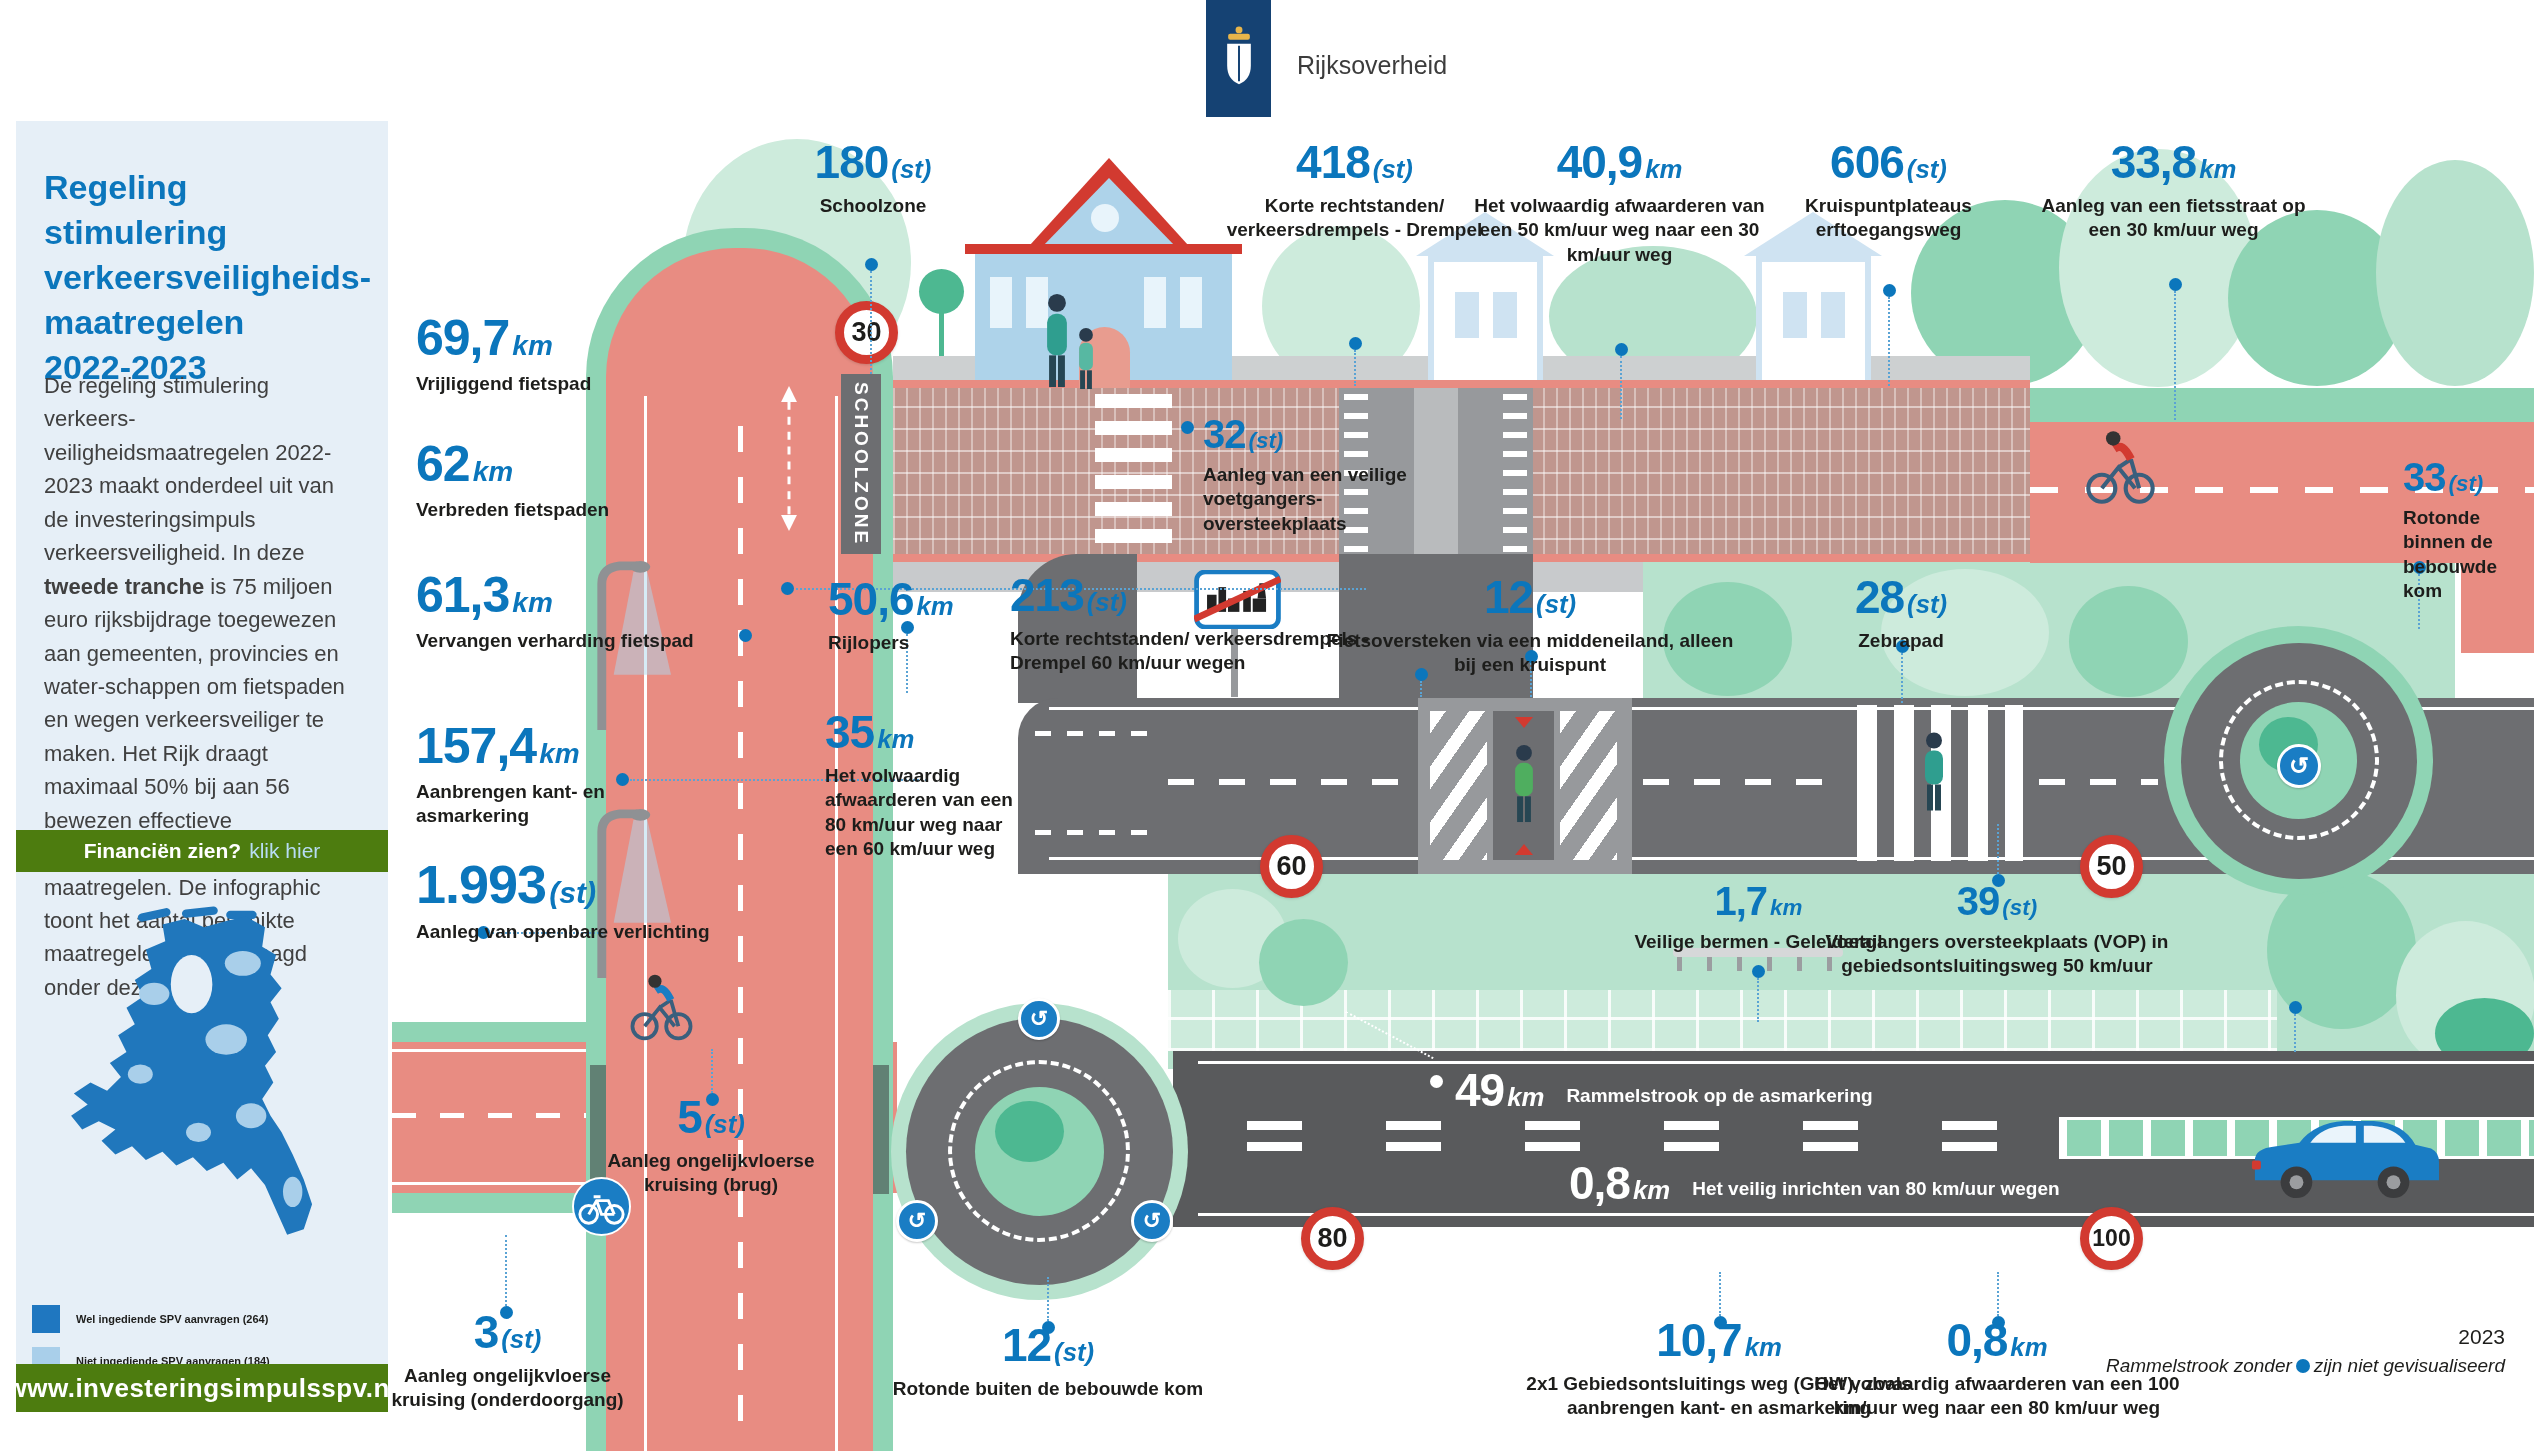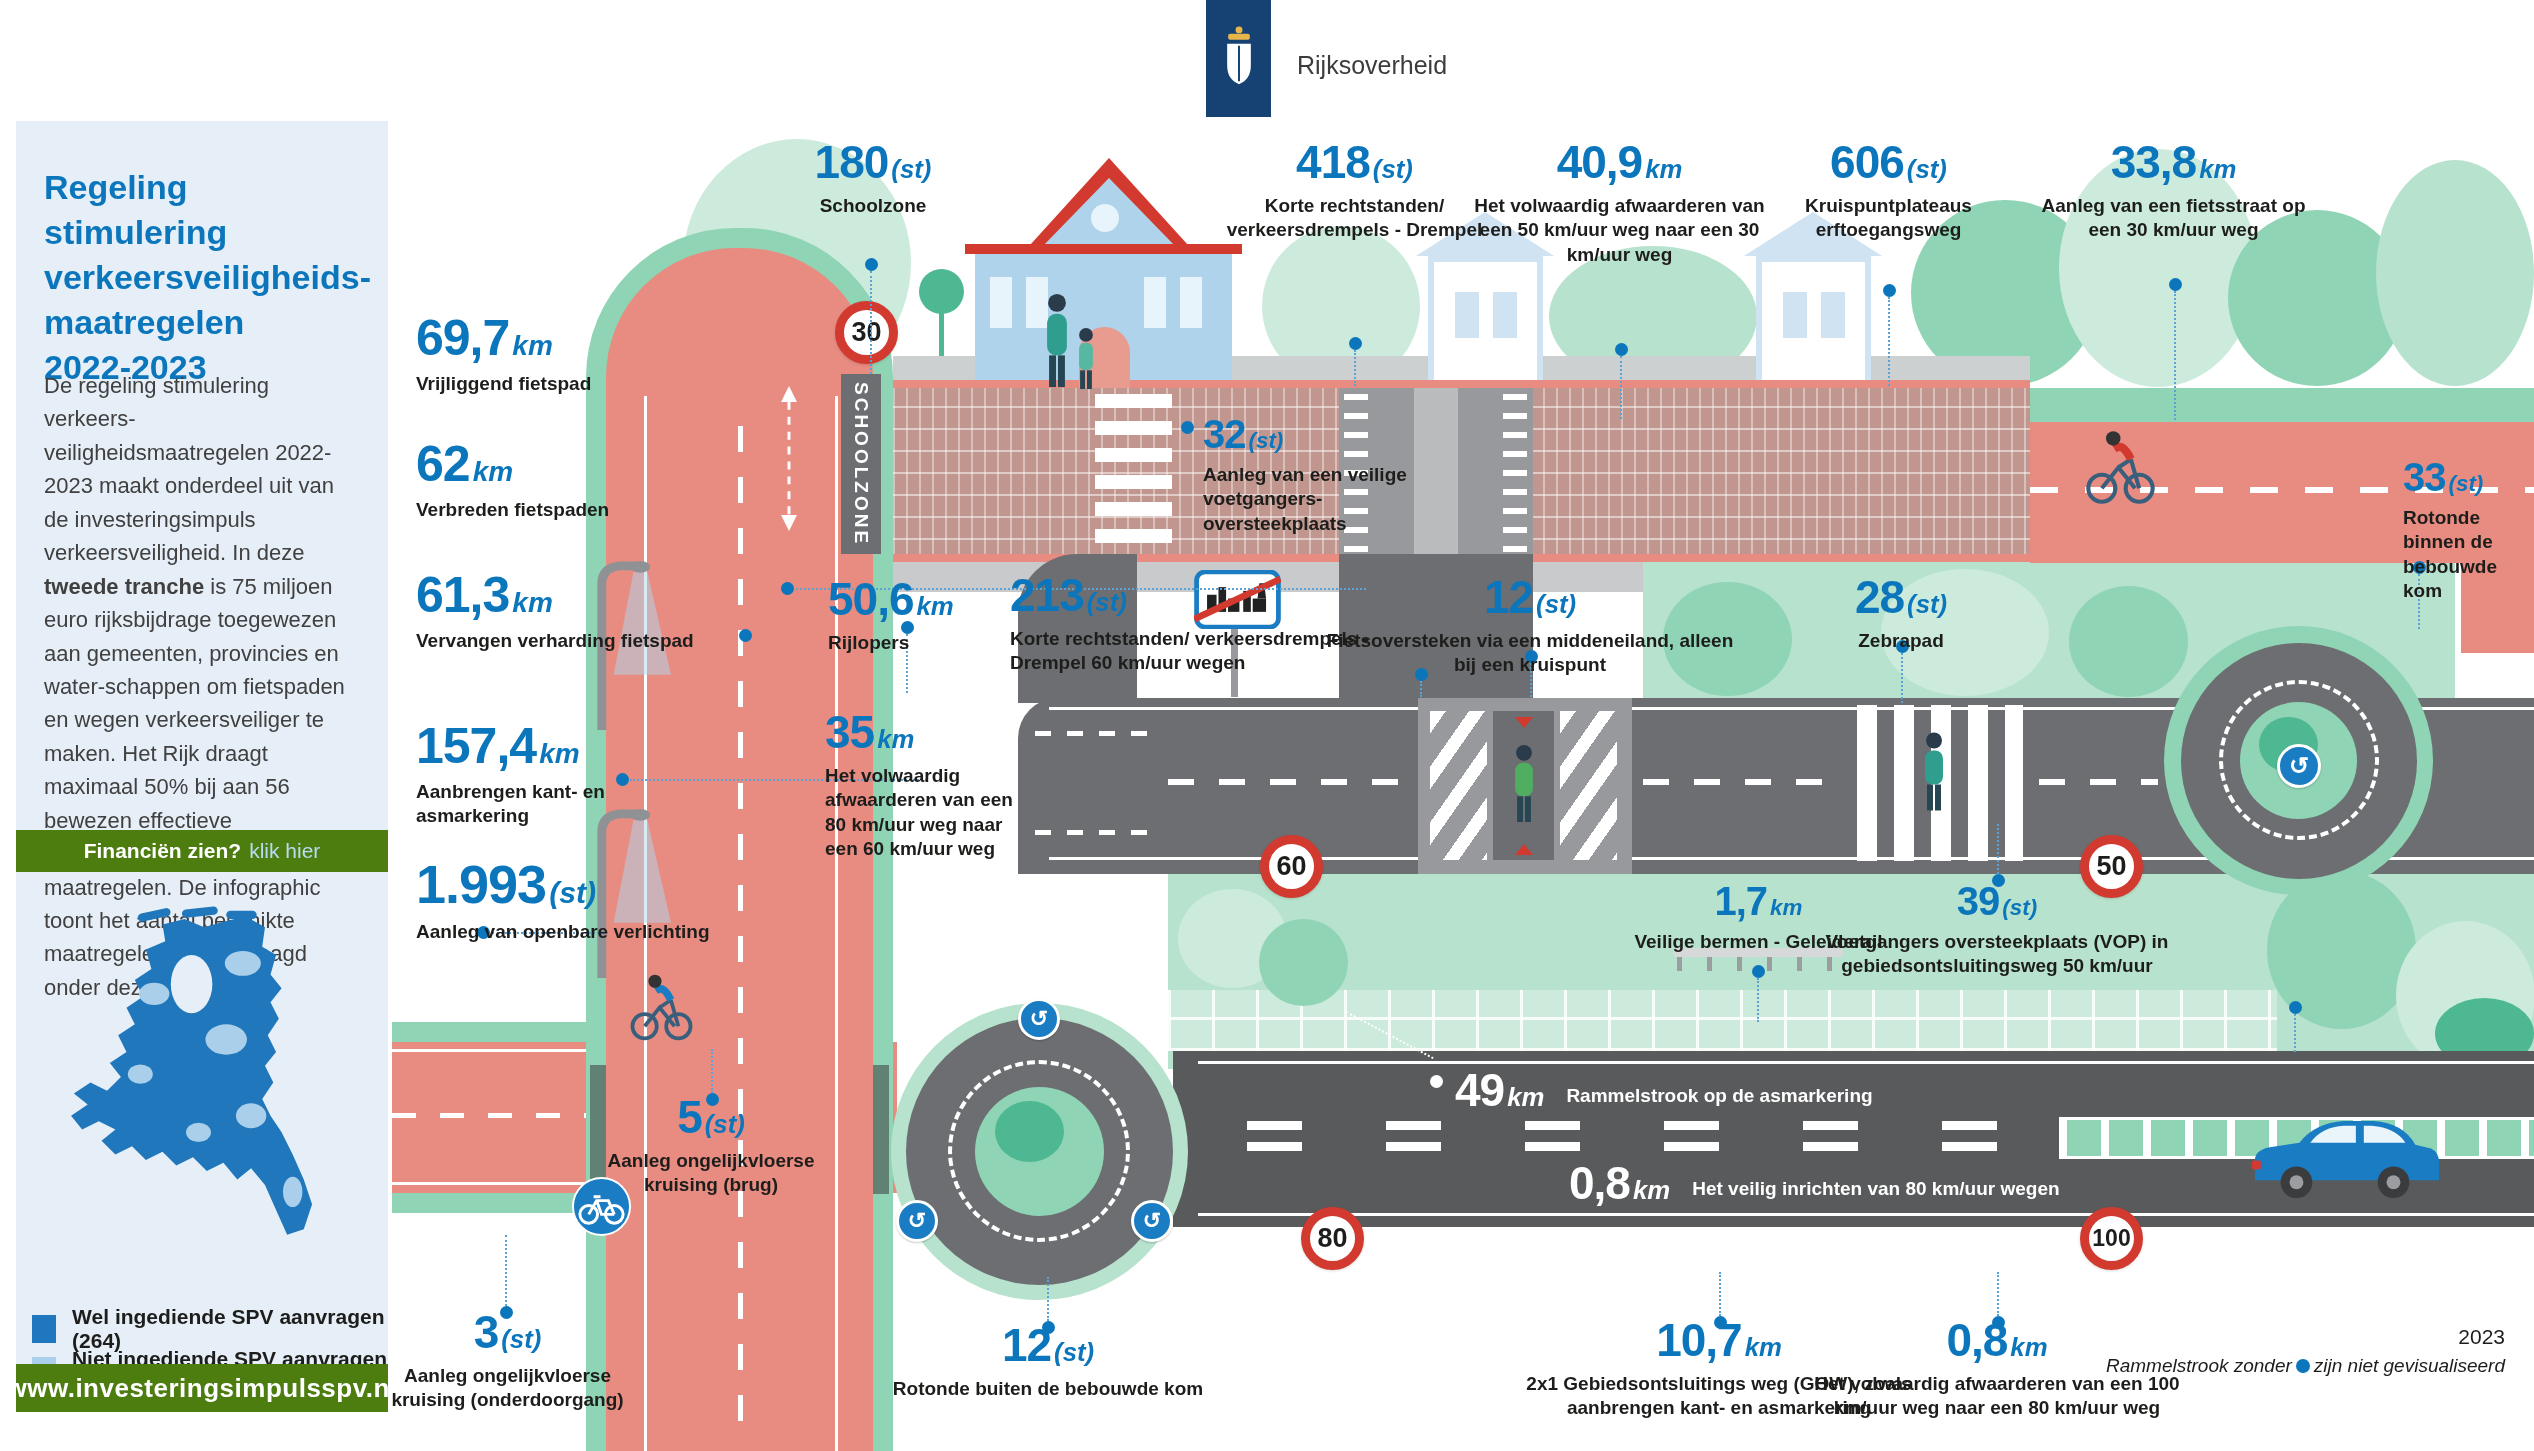--- a/index.html
+++ b/index.html
@@ -11,21 +11,21 @@
   .sidebar{position:absolute;left:16px;top:121px;width:372px;height:1285px;background:#e6eff7}
   .sb-title{position:absolute;left:28px;top:44px;width:317px;font-size:34px;line-height:1.32;font-weight:bold;color:#0b76bc}
   .sb-title span{display:block}
   .sb-body{position:absolute;left:28px;top:248px;width:313px;font-size:22px;line-height:1.52;color:#404040}
   .sb-bar{position:absolute;left:0;width:372px;background:#4d7c0f;color:#fff;display:flex;align-items:center;justify-content:center;font-weight:bold;cursor:pointer}
   .sb-finance{top:709px;height:42px;font-size:21px}
   .sb-finance .lnk{font-weight:normal;color:#b7dcf3;margin-left:8px}
   .sb-web{top:1243px;height:48px;font-size:26px;letter-spacing:0.5px}
   .legend-row{position:absolute;left:16px;display:flex;align-items:center;gap:16px}
   .legend-sq{width:28px;height:28px}
-  .legend-lb{font-size:21px;font-weight:bold;color:#1d1d1b}
+  .legend-lb{font-size:11px;font-weight:bold;color:#1d1d1b}
   
   .ribbon{position:absolute;left:1206px;top:0;width:65px;height:117px;background:#154273}
   .wordmark{position:absolute;left:1297px;top:51px;font-size:25px;color:#3c3c3c}
   
   .co{position:absolute;color:#0b76bc;z-index:40}
   .co .n{font-weight:bold;font-size:46px;line-height:1;letter-spacing:-1px;white-space:nowrap}
   .co .u{font-style:italic;font-size:.56em;margin-left:3px;letter-spacing:0}
   .co .l{color:#1d1d1b;font-weight:bold;font-size:19px;line-height:1.28;margin-top:9px}
   .co.center{text-align:center}
   .co.lg .n{font-size:50px}

